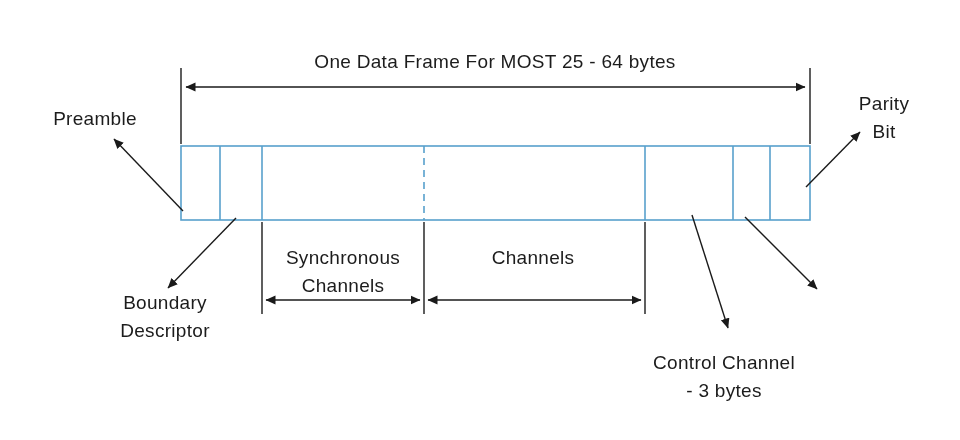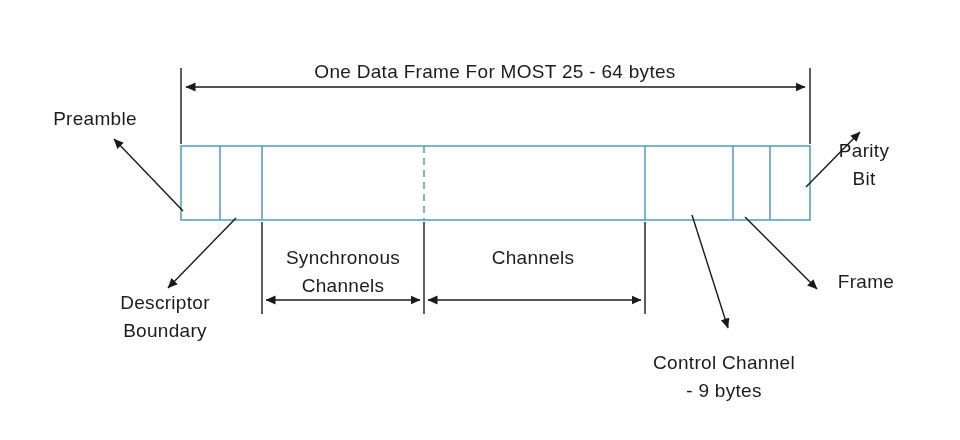--- a/index.html
+++ b/index.html
@@ -79,45 +79,44 @@
     <line x1="266" y1="300" x2="420" y2="300" stroke="#1a1a1a" stroke-width="1.4" marker-start="url(#ah)" marker-end="url(#ah)"></line>
     <line x1="428" y1="300" x2="641" y2="300" stroke="#1a1a1a" stroke-width="1.4" marker-start="url(#ah)" marker-end="url(#ah)"></line>
 
     <line x1="183" y1="211" x2="114" y2="139" stroke="#1a1a1a" stroke-width="1.4" marker-end="url(#ah)"></line>
     <line x1="236" y1="218" x2="168" y2="288" stroke="#1a1a1a" stroke-width="1.4" marker-end="url(#ah)"></line>
     <line x1="692" y1="215" x2="728" y2="328" stroke="#1a1a1a" stroke-width="1.4" marker-end="url(#ah)"></line>
     <line x1="745" y1="217" x2="817" y2="289" stroke="#1a1a1a" stroke-width="1.4" marker-end="url(#ah)"></line>
     <line x1="806" y1="187" x2="860" y2="132" stroke="#1a1a1a" stroke-width="1.4" marker-end="url(#ah)"></line>
   </svg>
 
-  <div class="label title" style="left:495px; top:58px;">One Data Frame For MOST 25 - 64 bytes</div>
+  <div class="label title" style="left:495px; top:48px;">One Data Frame For MOST 25 - 64 bytes</div>
 
   <div class="label" style="left:95px; top:105px;text-align:center;">Preamble</div>
 
   <div class="label" style="left:165px; top:289px;">
+    <div>Boundary</div>
     <div>Descriptor</div>
-    <div>Boundary</div>
   </div>
 
   <div class="label" style="left:343px; top:244px;">
     <div>Synchronous</div>
     <div>Channels</div>
   </div>
 
   <div class="label" style="left:533px; top:244px;">
     <div>Channels</div>
   </div>
 
   <div class="label" style="left:724px; top:349px;">
     <div>Control Channel</div>
-    <div>- 9 bytes</div>
+    <div>- 3 bytes</div>
   </div>
 
   <div class="label" style="left:866px; top:268px;">
-    <div>Frame</div>
   </div>
 
-  <div class="label" style="left:864px; top:90px;margin-top:47px;">
+  <div class="label" style="left:884px; top:90px;">
     <div>Parity</div>
     <div>Bit</div>
   </div>
 
 </div>
 
 </body></html>

